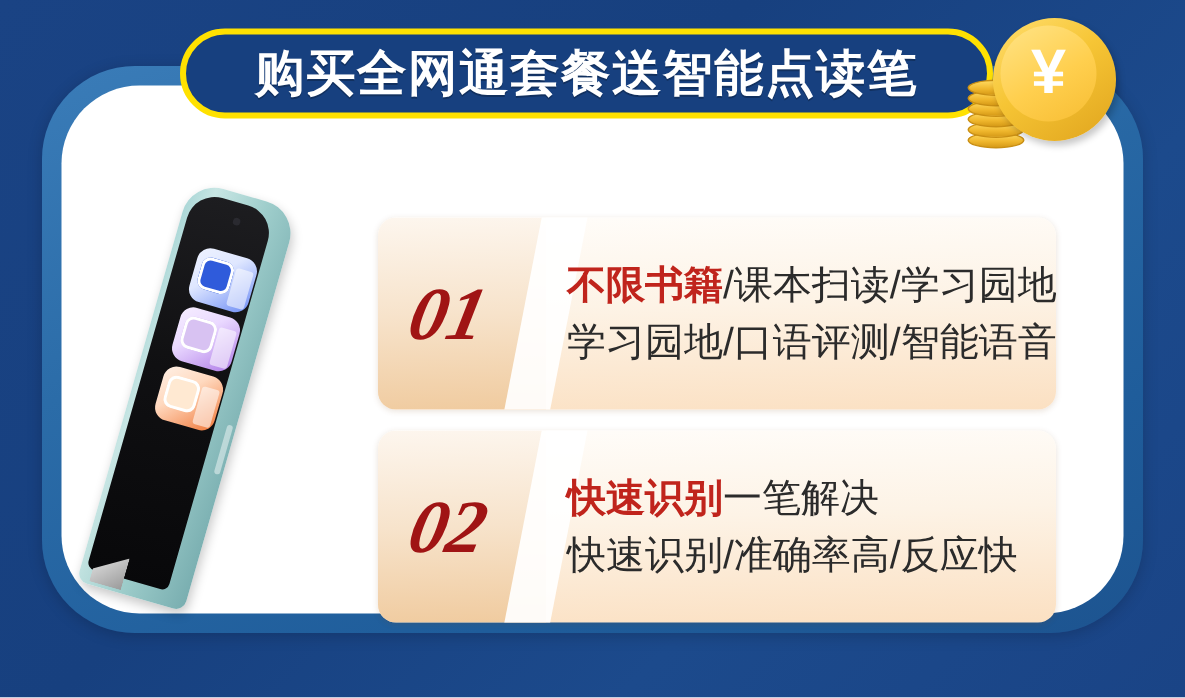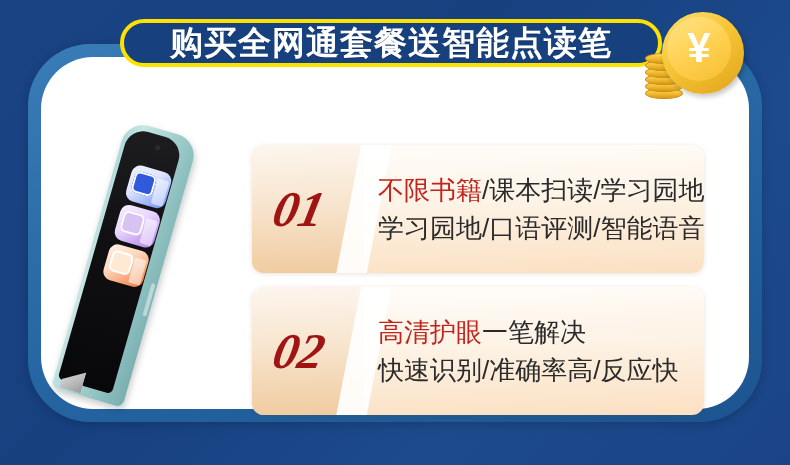--- a/index.html
+++ b/index.html
@@ -39,21 +39,21 @@
     border-radius: 52px;
     background: #ffffff;
   }
 
   
   .title-pill {
     position: absolute;
     left: 120px;
     top: 19px;
     width: 542px;
-    height: 48px;
+    height: 60px;
     border-radius: 30px;
     background: #17407f;
     border: 4px solid #ffe100;
     box-sizing: border-box;
     display: flex;
     align-items: center;
     justify-content: center;
     z-index: 6;
   }
   .title-text {
@@ -301,21 +301,21 @@
     right: 10px;
   }
   .card-line {
     font-size: 26px;
     line-height: 1.48;
     color: #2b2b2b;
     white-space: nowrap;
   }
   .hl {
     color: #c0241c;
-    font-weight: normal;
+    font-weight: bold;
     margin-top: 12px;
   }
 </style>
 </head>
 <body>
 
 <div id="banner">
 
   <div class="panel-ring"></div>
   <div class="panel-white"></div>
@@ -379,21 +379,21 @@
         <div class="card-line">学习园地/口语评测/智能语音</div>
       </div>
     </div>
 
     <div class="card">
       <div class="card-left"></div>
       <div class="card-slash"></div>
       <div class="card-num">02</div>
       <div class="card-body">
         <div class="card-line">
-          <span class="hl">高清护眼</span><span>一笔解决</span>
+          <span class="hl">快速识别</span><span>一笔解决</span>
         </div>
         <div class="card-line">快速识别/准确率高/反应快</div>
       </div>
     </div>
 
   </div>
 
 </div>
 
 </body></html>

